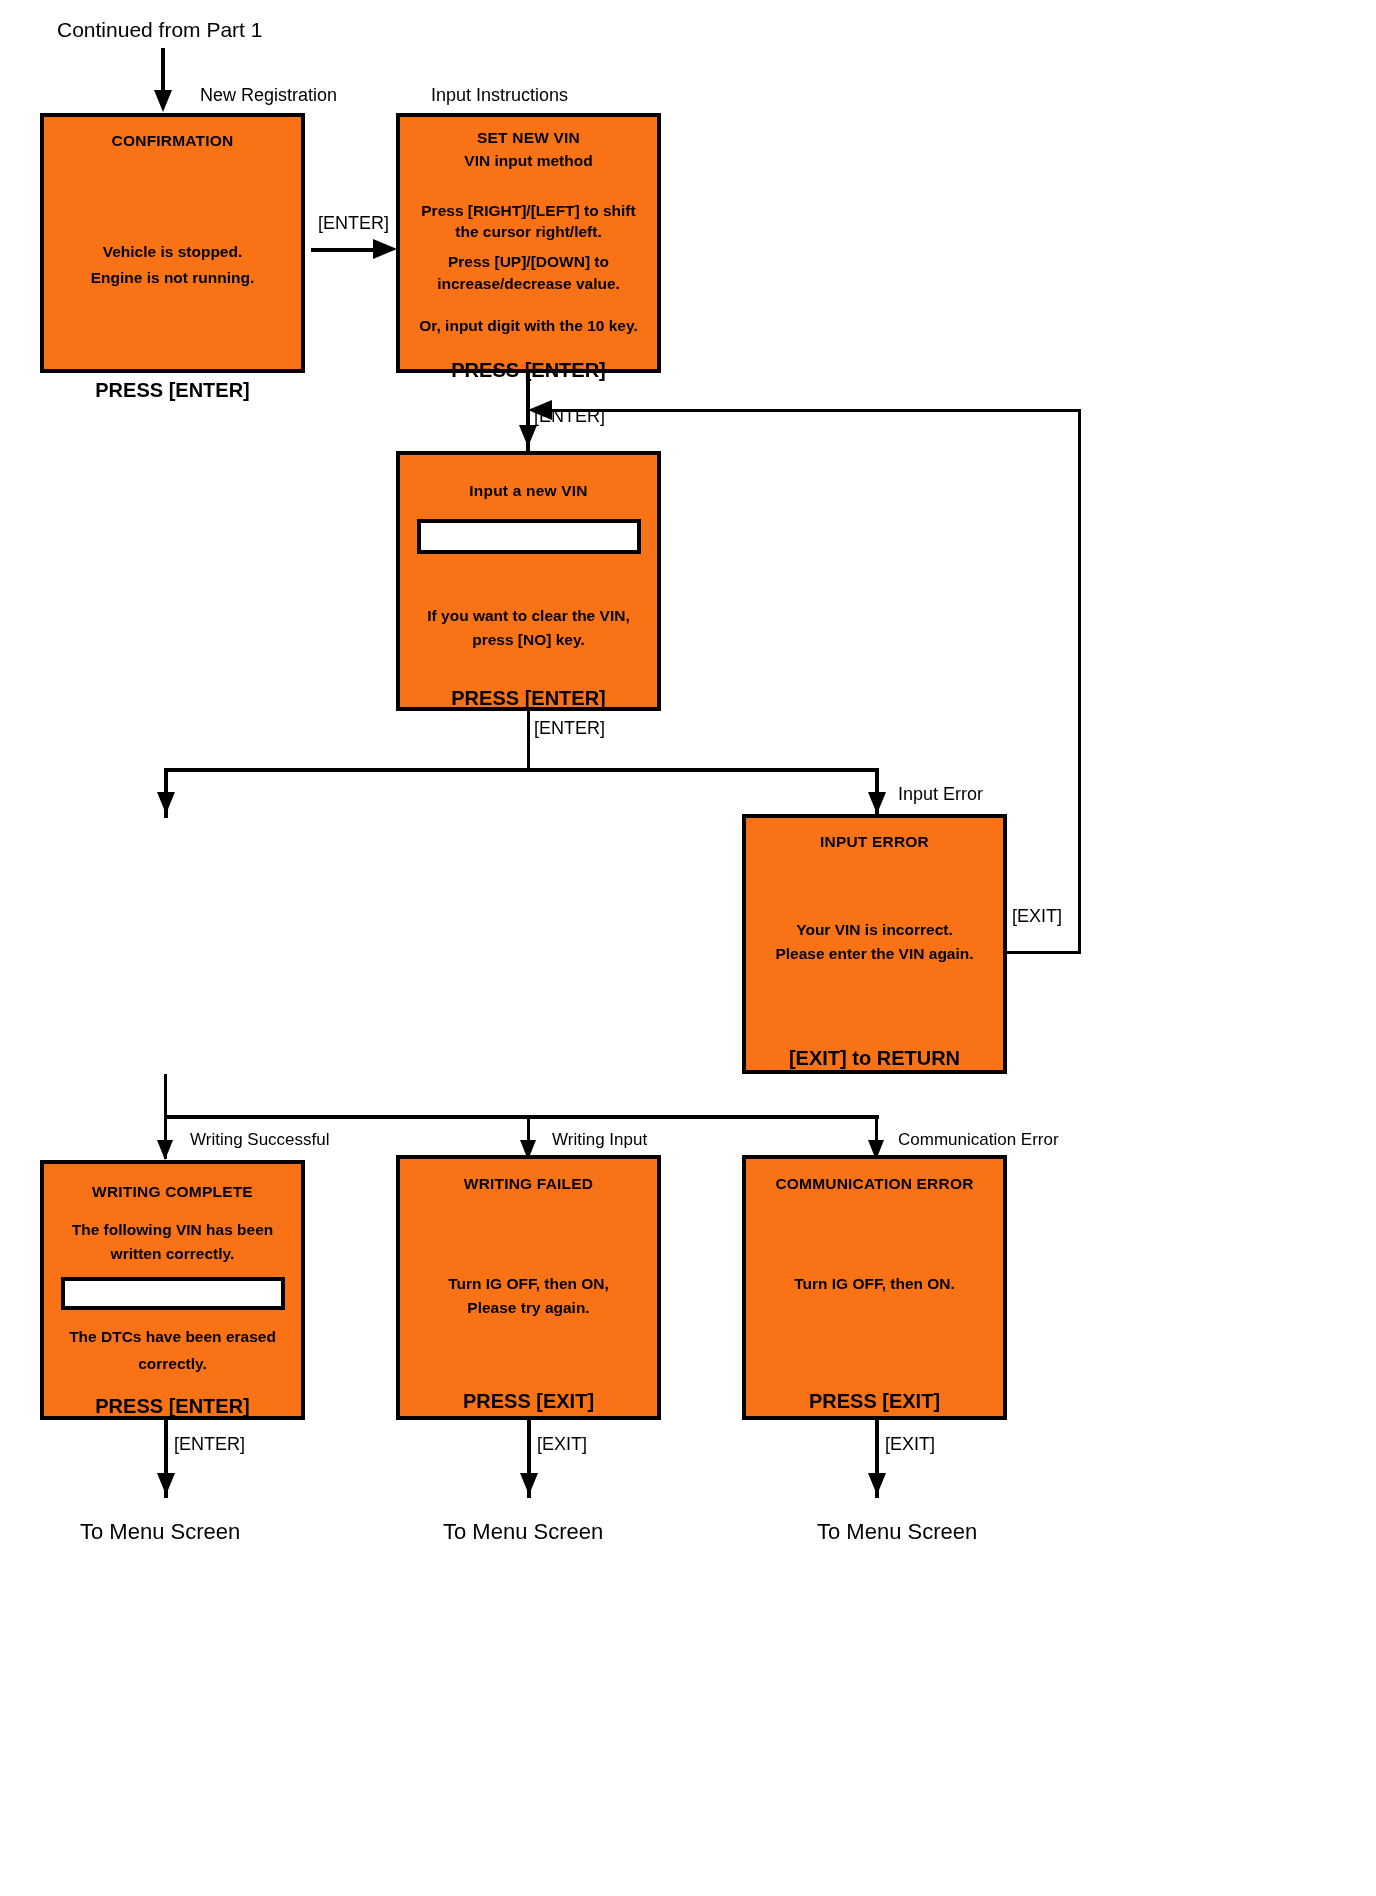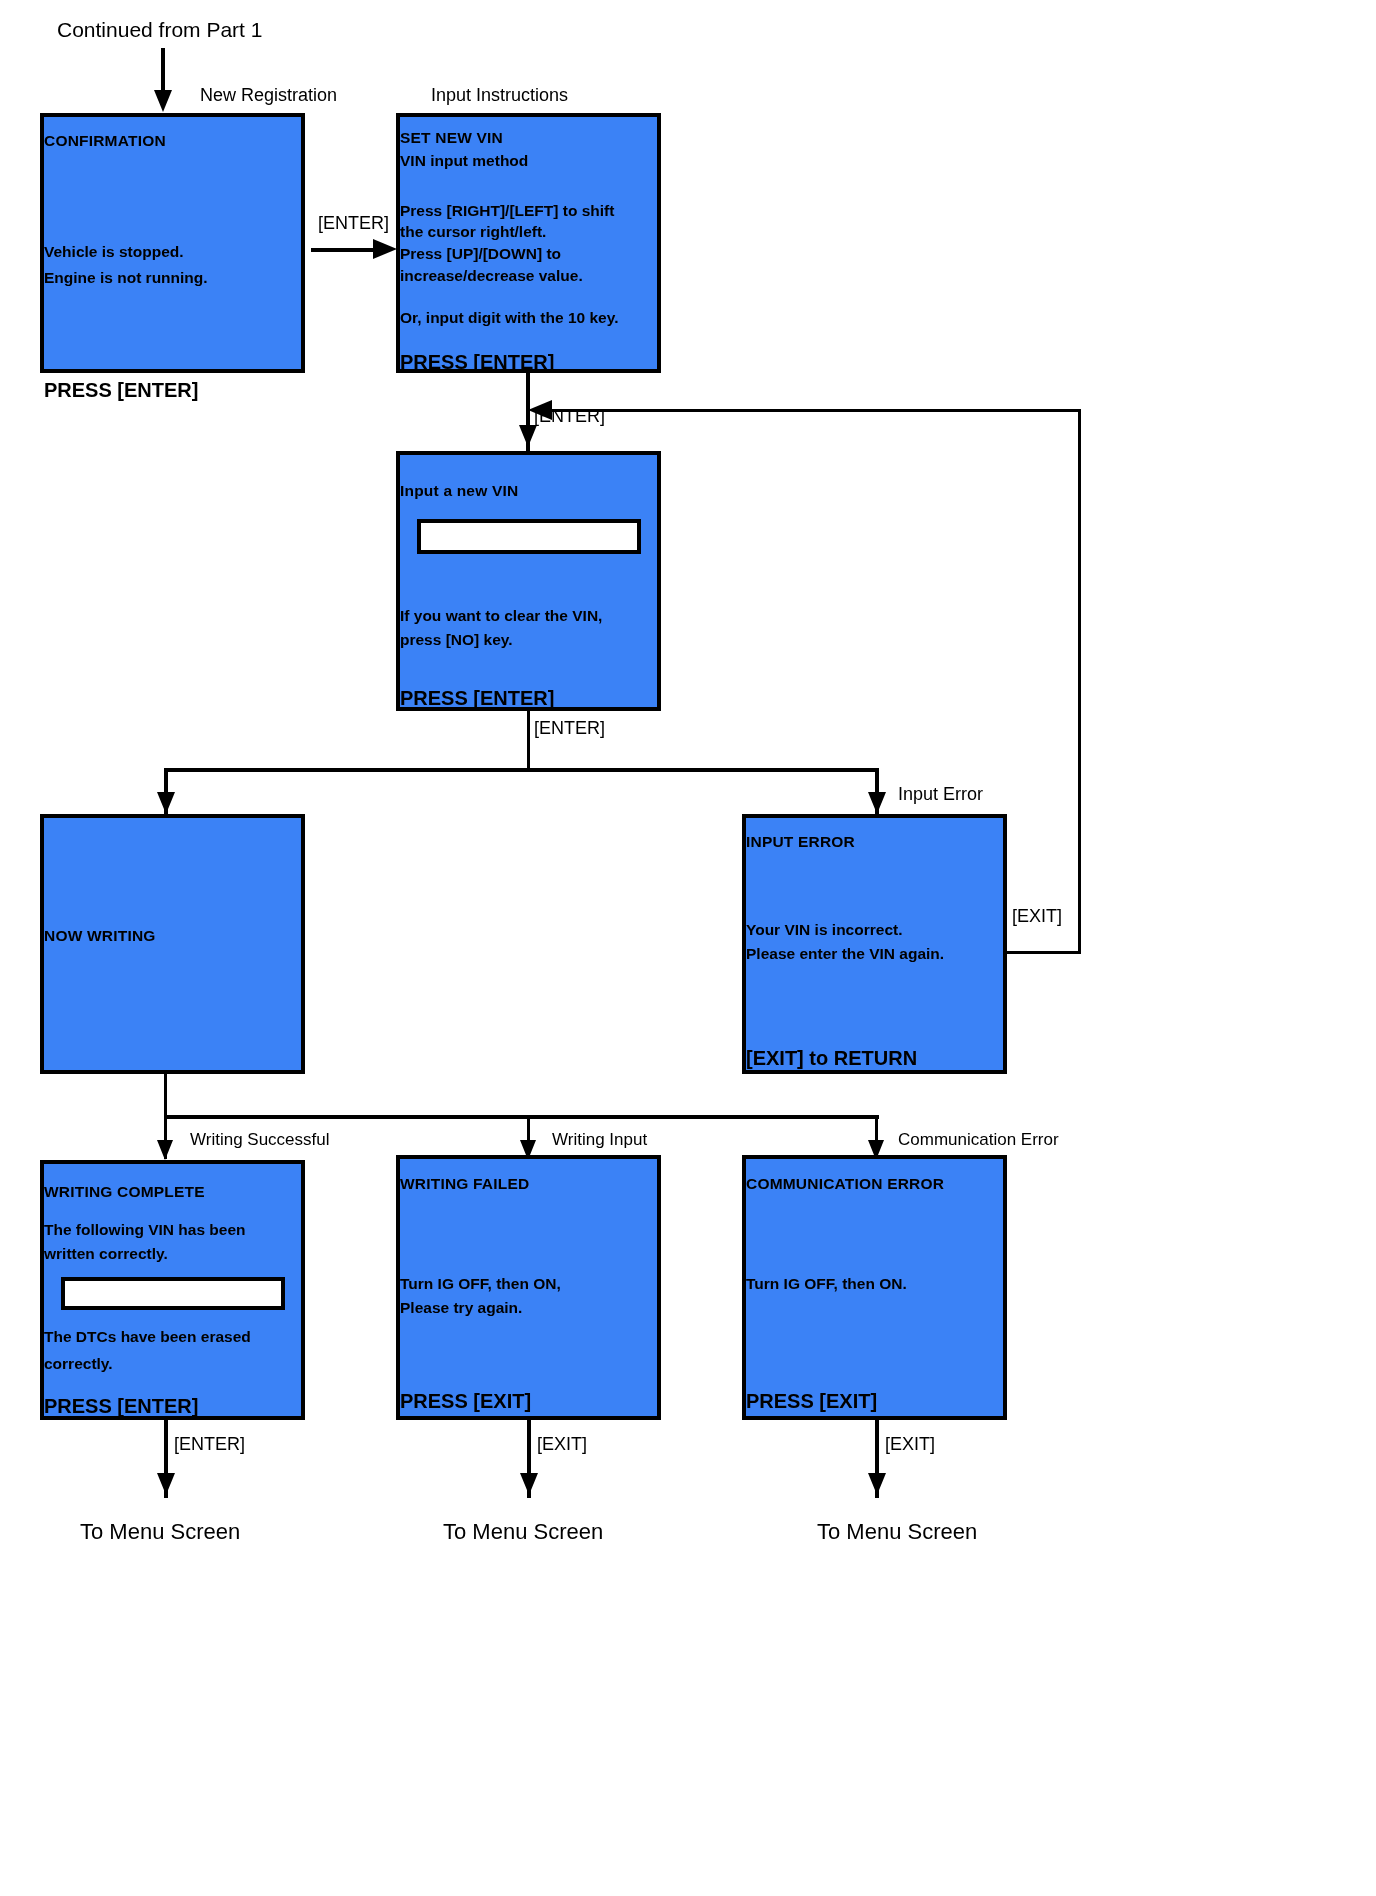--- a/index.html
+++ b/index.html
@@ -18,22 +18,23 @@
   #canvas {
     position: absolute;
     left: 0; top: 0;
     width: 1376px;
     height: 1896px;
   }
   
   .box {
     position: absolute;
     border: 4px solid #000;
-    background: #3b82f6;
+    background: #f97316;
     box-sizing: border-box;
+    text-align: center;
     font-weight: bold;
     font-size: 15.5px;
     line-height: 1.28;
   }
   .box .title {
     font-weight: bold;
     font-size: 15.5px;
     letter-spacing: 0.2px;
   }
   .box .body {
@@ -136,21 +137,21 @@
 
   <div class="line hline-h" style="left:311px; top:248px; width:70px;"></div>
   <div class="arrow-right" style="left:373px; top:239px;"></div>
   <div class="label" style="left:318px; top:213px;">[ENTER]</div>
 
   <div class="box" style="left:396px; top:113px; width:265px; height:260px;">
     <div class="title" style="margin-top:11px;">SET NEW VIN</div>
     <div class="body" style="margin-top:3px;">VIN input method</div>
     <div class="body" style="margin-top:30px;">Press [RIGHT]/[LEFT] to shift</div>
     <div class="body" style="margin-top:2px;">the cursor right/left.</div>
-    <div class="body" style="margin-top:2px;">Press [UP]/[DOWN] to</div>
+    <div class="body" style="margin-top:10px;">Press [UP]/[DOWN] to</div>
     <div class="body" style="margin-top:2px;">increase/decrease value.</div>
     <div class="body" style="margin-top:22px;">Or, input digit with the 10 key.</div>
     <div class="footer" style="margin-top:22px;">PRESS [ENTER]</div>
   </div>
 
   <div class="line vline-h" style="left:526px; top:373px; height:78px;"></div>
   <div class="arrow-down" style="left:519px; top:425px;"></div>
   <div class="label" style="left:534px; top:406px;">[ENTER]</div>
 
   <div class="line hline" style="left:536px; top:409px; width:545px;"></div>
@@ -171,23 +172,20 @@
   <div class="label" style="left:534px; top:718px;">[ENTER]</div>
   <div class="line hline-h" style="left:164px; top:768px; width:715px;"></div>
 
   <div class="line vline-h" style="left:164px; top:768px; height:50px;"></div>
   <div class="arrow-down" style="left:157px; top:792px;"></div>
 
   <div class="line vline-h" style="left:875px; top:768px; height:50px;"></div>
   <div class="arrow-down" style="left:868px; top:792px;"></div>
   <div class="label" style="left:898px; top:784px;">Input Error</div>
 
-  <div class="box" style="left:40px; top:814px; width:265px; height:260px;">
-    <div class="title" style="margin-top:108px;">NOW WRITING</div>
-  </div>
 
   <div class="box" style="left:742px; top:814px; width:265px; height:260px;">
     <div class="title" style="margin-top:14px;">INPUT ERROR</div>
     <div class="body" style="margin-top:68px;">Your VIN is incorrect.</div>
     <div class="body" style="margin-top:4px;">Please enter the VIN again.</div>
     <div class="footer" style="margin-top:83px;">[EXIT] to RETURN</div>
   </div>
 
   <div class="line vline" style="left:164px; top:1074px; height:44px;"></div>
   <div class="line hline-h" style="left:164px; top:1115px; width:715px;"></div>

